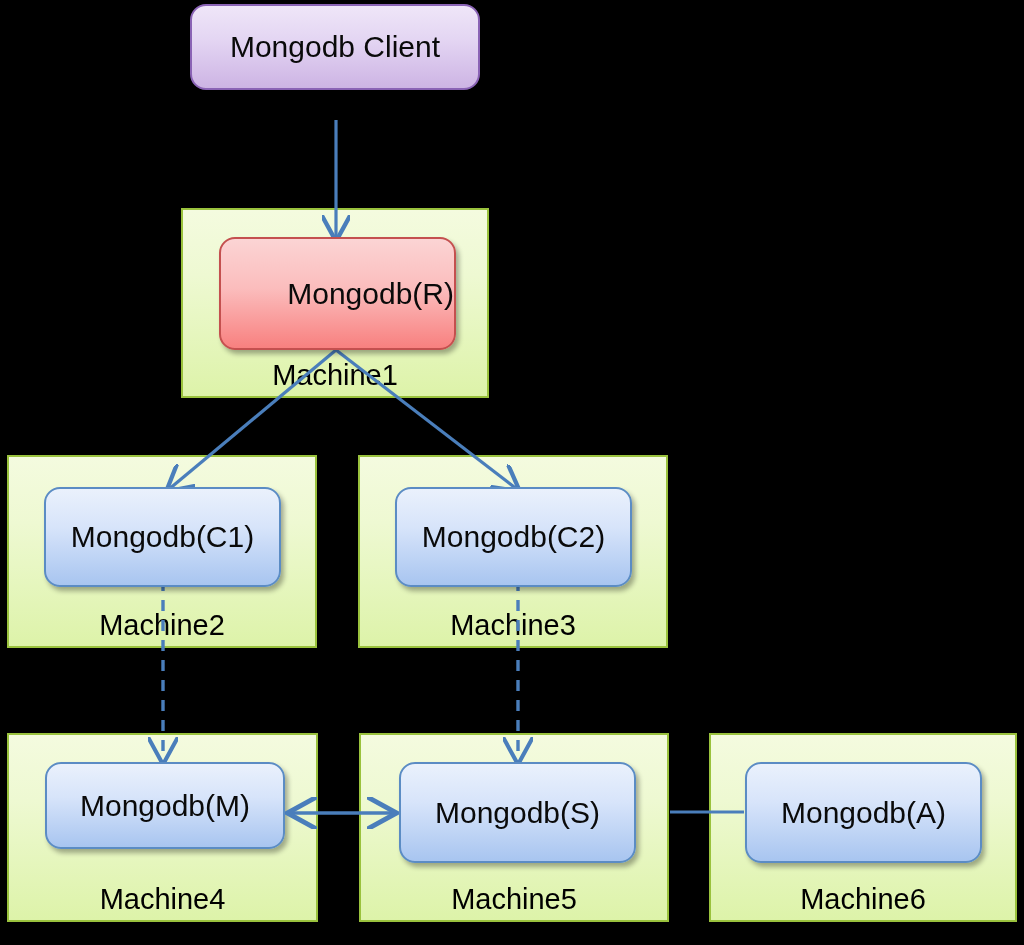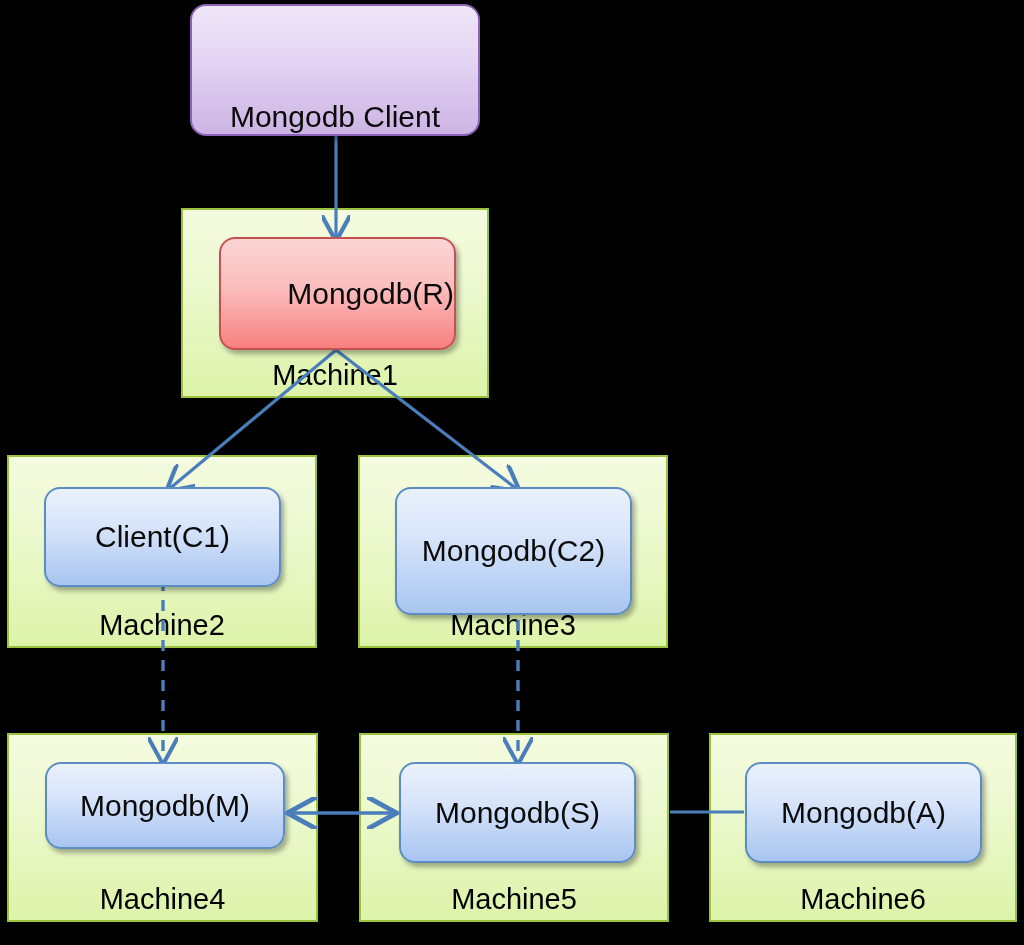--- a/index.html
+++ b/index.html
@@ -119,33 +119,33 @@
   </div>
 
   <div class="machine-panel" style="left:359px; top:733px; width:310px; height:189px;">
     <div class="machine-label">Machine5</div>
   </div>
 
   <div class="machine-panel" style="left:709px; top:733px; width:308px; height:189px;">
     <div class="machine-label">Machine6</div>
   </div>
 
-  <div class="node client" style="left:190px; top:4px; width:290px; height:132px;align-items:flex-end;">
+  <div class="node client" style="left:190px; top:4px; width:290px; height:86px;">
     <span>Mongodb Client</span>
   </div>
 
   <div class="node router" style="left:219px; top:237px; width:237px; height:113px;">
     <span>Mongodb(R)</span>
   </div>
 
   <div class="node db" style="left:44px; top:487px; width:237px; height:100px;">
-    <span>Client(C1)</span>
+    <span>Mongodb(C1)</span>
   </div>
 
-  <div class="node db" style="left:395px; top:487px; width:237px; height:128px;">
+  <div class="node db" style="left:395px; top:487px; width:237px; height:100px;">
     <span>Mongodb(C2)</span>
   </div>
 
   <div class="node db" style="left:45px; top:762px; width:240px; height:87px;">
     <span>Mongodb(M)</span>
   </div>
 
   <div class="node db" style="left:745px; top:762px; width:237px; height:101px;">
     <span>Mongodb(A)</span>
   </div>

